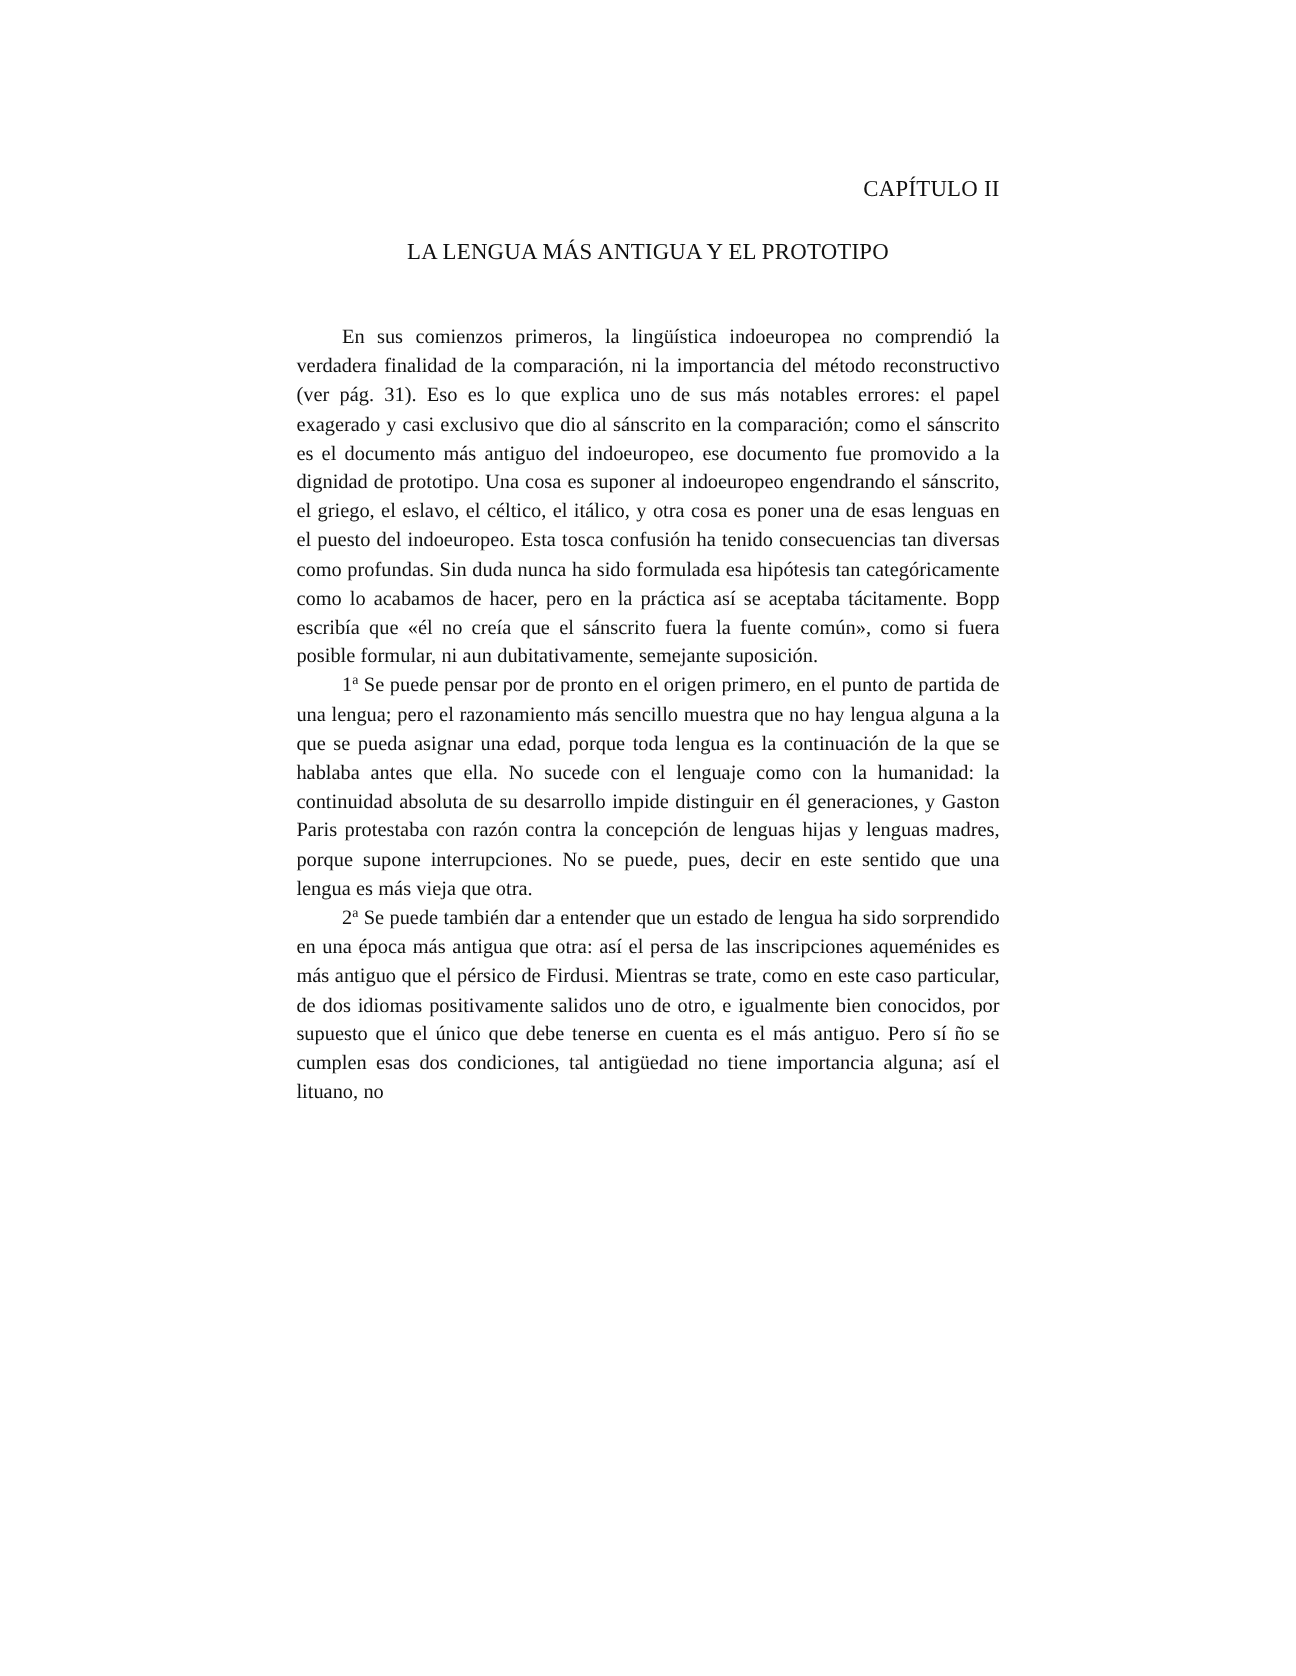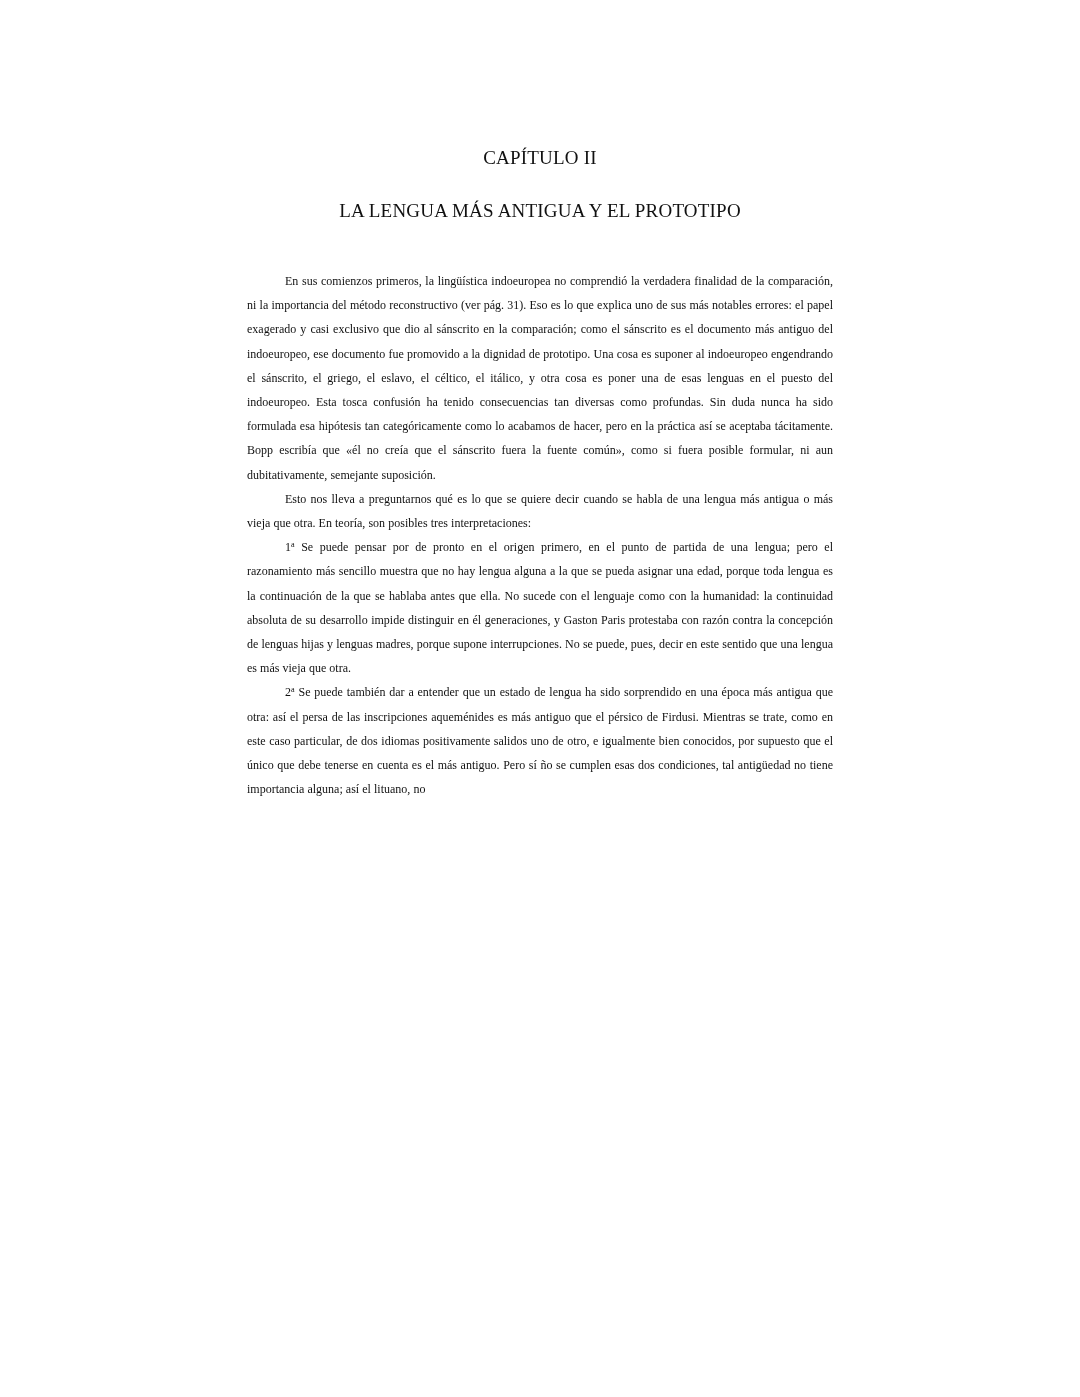--- a/index.html
+++ b/index.html
@@ -27,21 +27,21 @@
   .content {
     position: absolute;
     left: 247px;
     top: 0;
     width: 586px;
   }
 
   .chapter-label {
     margin: 0;
     padding-top: 146px;
-    text-align: center;
+    text-align: right;
     font-size: 19px;
     font-weight: normal;
     letter-spacing: 0.2px;
     line-height: 24px;
   }
 
   .chapter-title {
     margin: 0;
     padding-top: 27px;
     text-align: center;
@@ -50,21 +50,21 @@
     letter-spacing: 0.2px;
     line-height: 28px;
   }
 
   .body-text {
     padding-top: 44px;
   }
 
   p.para {
     margin: 0;
-    font-size: 12px;
+    font-size: 17px;
     line-height: 24.2px;
     text-align: justify;
     text-justify: inter-word;
     text-indent: 38px;
     hyphens: manual;
     word-spacing: 0.1px;
   }
 
   sup.ordinal {
     font-size: 0.68em;
@@ -79,21 +79,20 @@
   <div class="content">
 
     <h2 class="chapter-label">CAPÍTULO II</h2>
 
     <h1 class="chapter-title">LA LENGUA MÁS ANTIGUA Y EL PROTOTIPO</h1>
 
     <div class="body-text">
 
       <p class="para">En sus comienzos primeros, la lingüística indoeuropea no comprendió la verdadera finalidad de la comparación, ni la importancia del método reconstructivo (ver pág. 31). Eso es lo que explica uno de sus más notables errores: el papel exagerado y casi exclusivo que dio al sánscrito en la comparación; como el sánscrito es el documento más antiguo del indoeuropeo, ese documento fue promovido a la dignidad de prototipo. Una cosa es suponer al indoeuropeo engendrando el sánscrito, el griego, el eslavo, el céltico, el itálico, y otra cosa es poner una de esas lenguas en el puesto del indoeuropeo. Esta tosca confusión ha tenido consecuencias tan diversas como profundas. Sin duda nunca ha sido formulada esa hipótesis tan categóricamente como lo acabamos de hacer, pero en la práctica así se aceptaba tácitamente. Bopp escribía que «él no creía que el sánscrito fuera la fuente común», como si fuera posible formular, ni aun dubitativamente, semejante suposición.</p>
 
-      <p class="para">Esto nos lleva a preguntarnos qué es lo que se quiere decir cuando se habla de una lengua más antigua o más vieja que otra. En teoría, son posibles tres interpretaciones:</p>
 
       <p class="para"><span>1</span><sup class="ordinal">a</sup><span> Se puede pensar por de pronto en el origen primero, en el punto de partida de una lengua; pero el razonamiento más sencillo muestra que no hay lengua alguna a la que se pueda asignar una edad, porque toda lengua es la continuación de la que se hablaba antes que ella. No sucede con el lenguaje como con la humanidad: la continuidad absoluta de su desarrollo impide distinguir en él generaciones, y Gaston Paris protestaba con razón contra la concepción de lenguas hijas y lenguas madres, porque supone interrupciones. No se puede, pues, decir en este sentido que una lengua es más vieja que otra.</span></p>
 
       <p class="para"><span>2</span><sup class="ordinal">a</sup><span> Se puede también dar a entender que un estado de lengua ha sido sorprendido en una época más antigua que otra: así el persa de las inscripciones aqueménides es más antiguo que el pérsico de Firdusi. Mientras se trate, como en este caso particular, de dos idiomas positivamente salidos uno de otro, e igualmente bien conocidos, por supuesto que el único que debe tenerse en cuenta es el más antiguo. Pero sí ño se cumplen esas dos condiciones, tal antigüedad no tiene importancia alguna; así el lituano, no</span></p>
 
     </div>
   </div>
 </div>
 
 </body></html>

